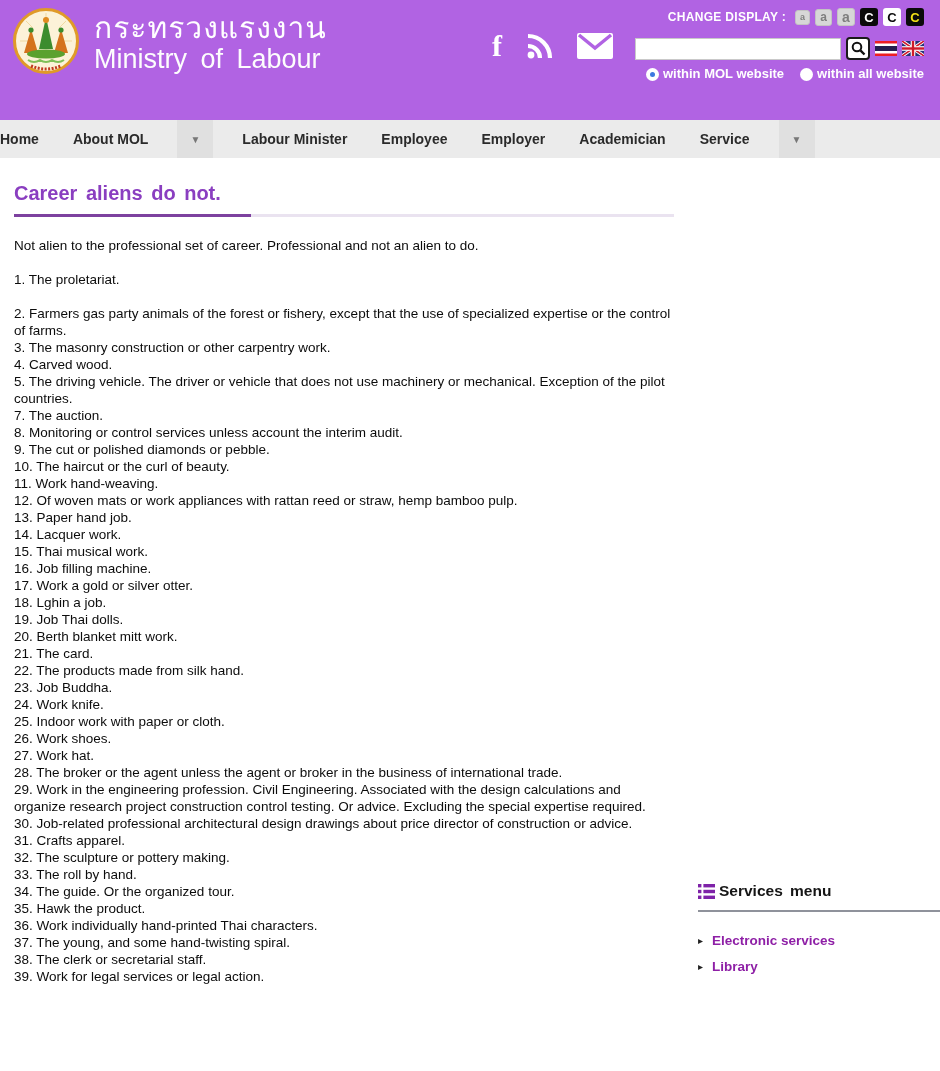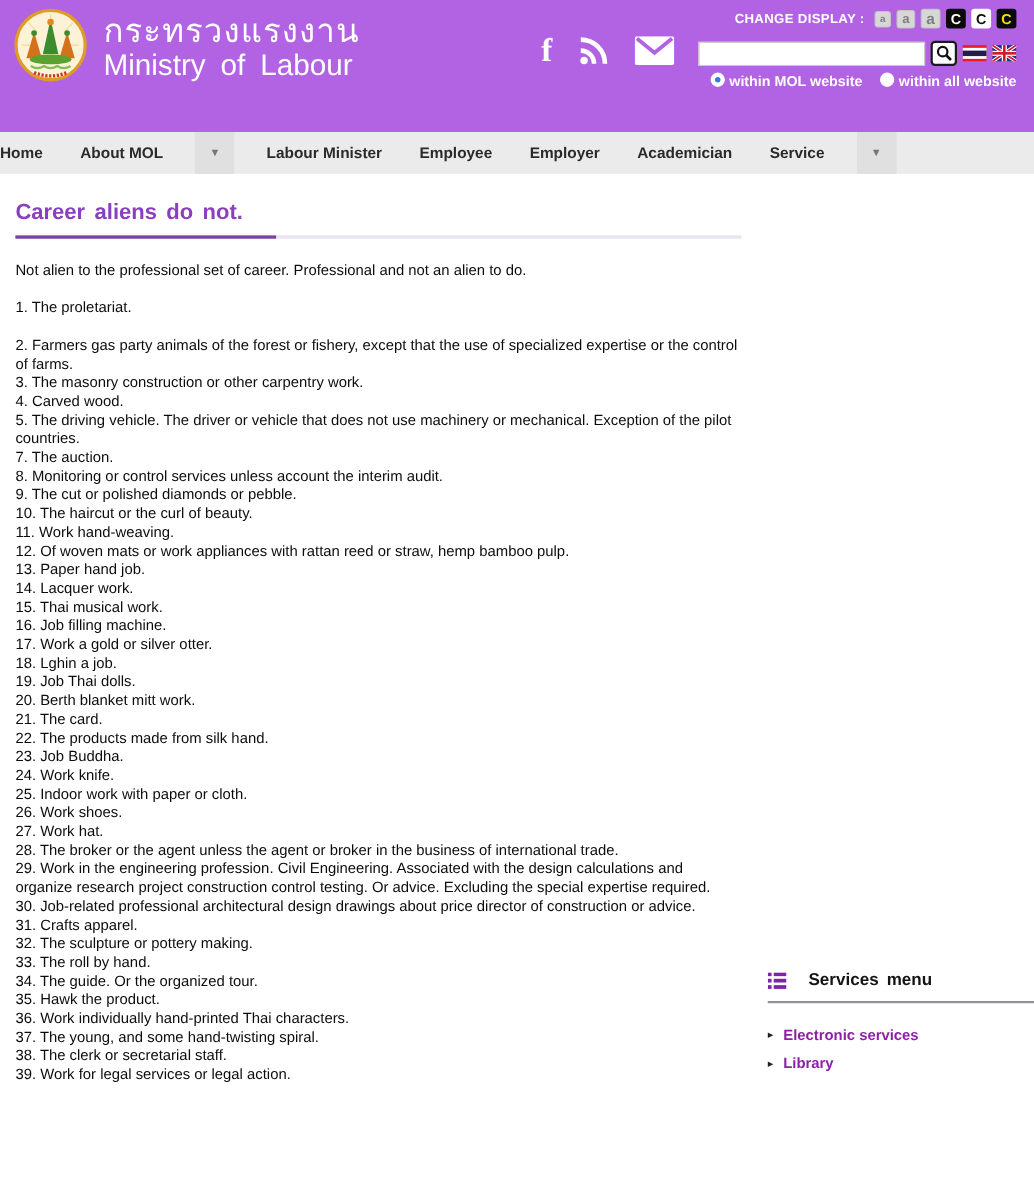--- a/index.html
+++ b/index.html
@@ -41,21 +41,21 @@
     width:206px; height:22px; border:1px solid #c9c9c9; background:#fff;
     font-size:13px; padding:0 5px; outline:none;
   }
   .search-btn {
     width:24px; height:23px; background:#fff; border:2px solid #1a1a1a; border-radius:4px;
     display:flex; align-items:center; justify-content:center; cursor:pointer;
   }
   .flag { width:22px; height:15px; display:block; }
 
   .radio-row { position:absolute; right:16px; top:66px; display:flex; align-items:center; gap:16px; }
-  .radio-opt { display:flex; align-items:flex-start; gap:4px; cursor:pointer; }
+  .radio-opt { display:flex; align-items:flex-end; gap:4px; cursor:pointer; }
   .radio-circle { width:13px; height:13px; border-radius:50%; background:#fff; display:flex; align-items:center; justify-content:center; }
   .radio-circle.sel::after { content:""; width:5px; height:5px; border-radius:50%; background:#3d78e0; display:block; }
   .radio-label { color:#fff; font-weight:bold; font-size:13px; }
 
   
   .nav { height:38px; background:#ebebeb; display:flex; align-items:stretch; padding-left:0; }
   .nav a {
     display:flex; align-items:center; padding:0 17px; font-size:14px; font-weight:bold;
     color:#2a2a2a; text-decoration:none; white-space:nowrap;
   }
@@ -72,21 +72,21 @@
   .rule { margin-top:9px; height:3px; background:#eae3f0; position:relative; }
   .rule-accent { position:absolute; left:0; top:0; width:237px; height:3px; background:#7d419f; }
 
   .bodytext { margin-top:20px; font-size:13.5px; line-height:17px; color:#0c0c0c; }
   .bodytext p { margin:0 0 17px 0; }
   .bodytext .block { margin-bottom:17px; }
   .bodytext .line { min-height:17px; }
 
   
   .sidebar { flex:1; margin-left:24px; padding-top:30px; }
-  .sb-title-row { display:flex; align-items:center; gap:20px; }
+  .sb-title-row { display:flex; align-items:center; gap:4px; }
   .sb-title { font-size:15.5px; font-weight:bold; color:#151515; word-spacing:3px; }
   .sb-rule { margin-top:10px; height:2px; background:#8f929b; }
   .sb-list { margin-top:21px; list-style:none; }
   .sb-list li { display:flex; align-items:center; margin-bottom:11px; }
   .sb-bullet { color:#222; font-size:10px; margin-right:9px; }
   .sb-link { color:#8e1fa6; font-size:13.5px; font-weight:bold; text-decoration:none; }
 </style>
 </head>
 <body>
 

